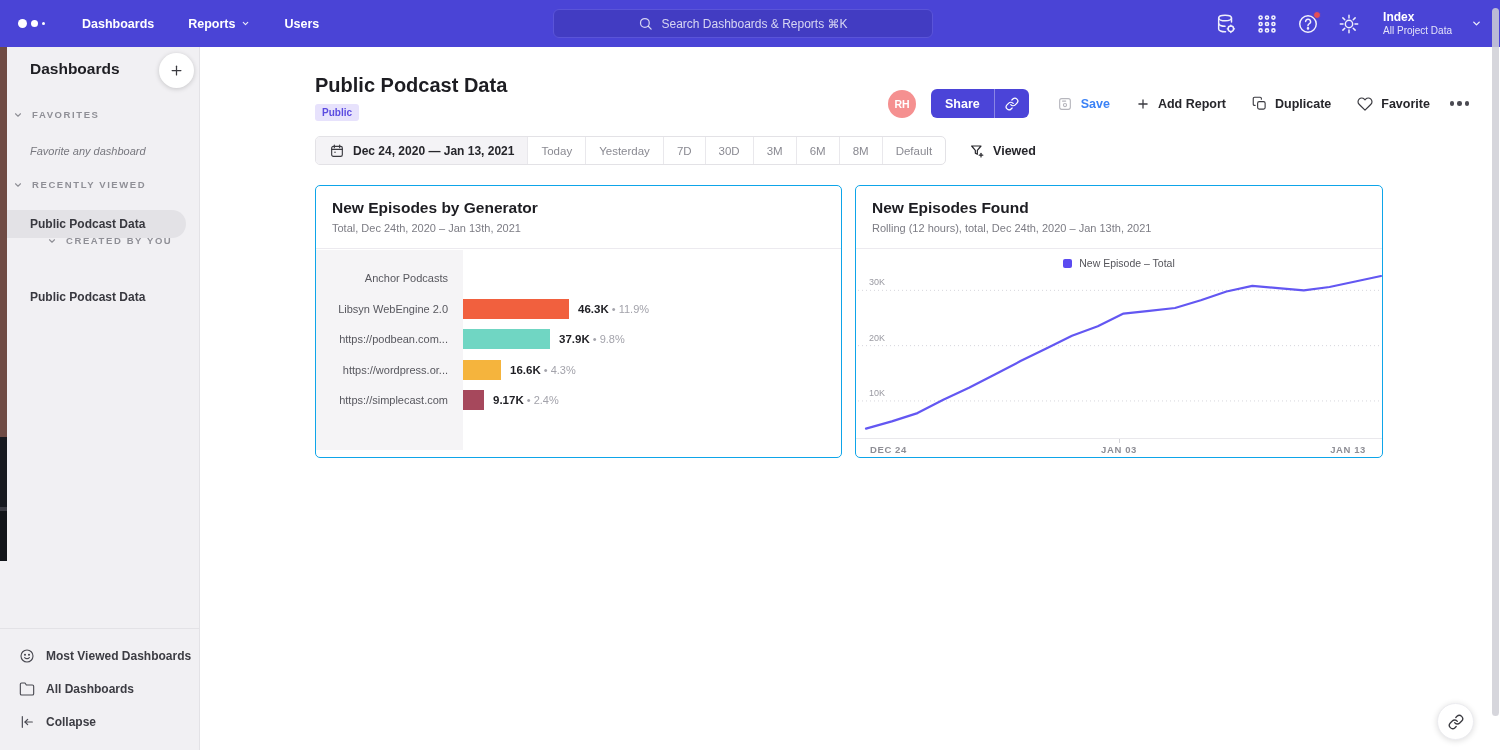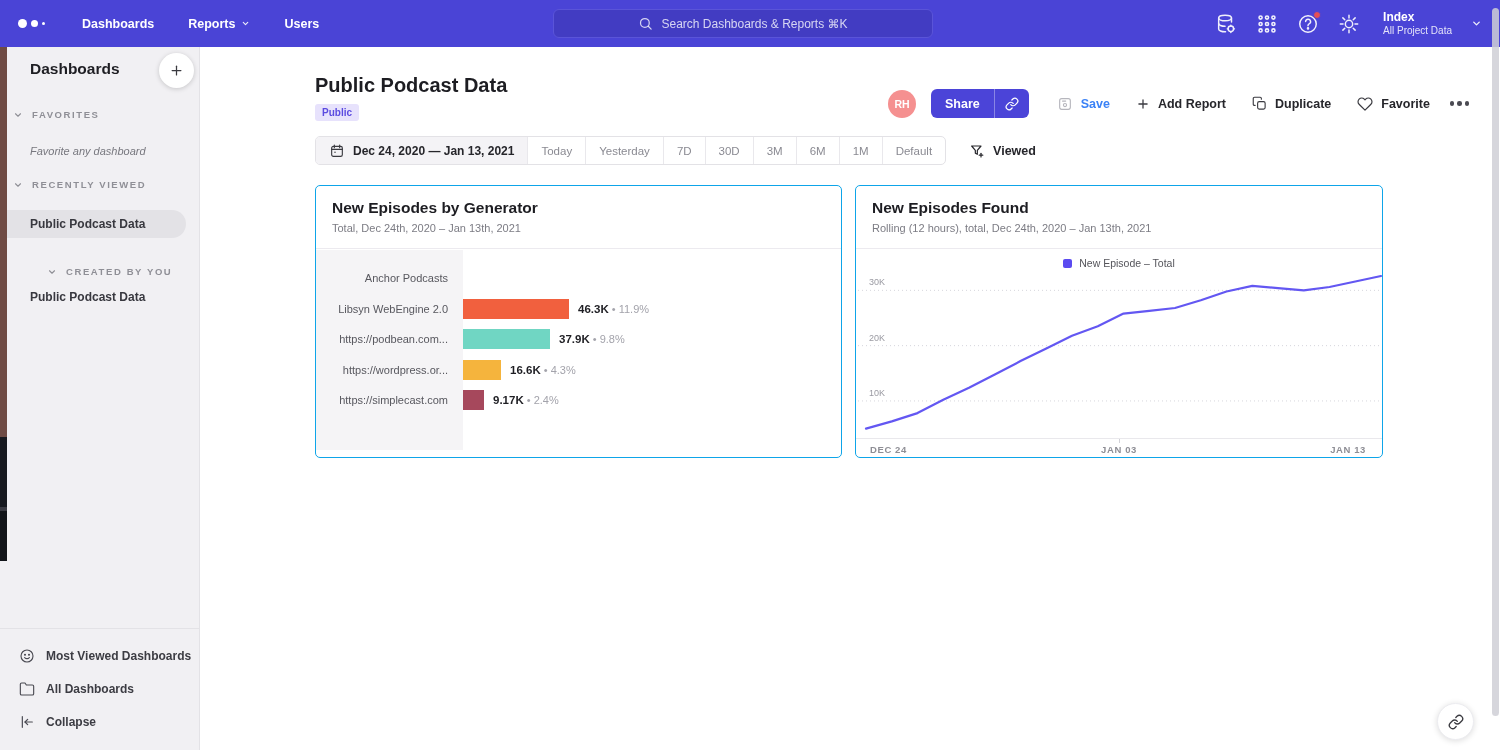--- a/index.html
+++ b/index.html
@@ -198,21 +198,21 @@
   <div class="sb-section" style="top:132px;">
     <svg width="10" height="10" viewBox="0 0 24 24" fill="none" stroke="currentColor" stroke-width="2.6" stroke-linecap="round" stroke-linejoin="round">
         <polyline points="6 9 12 15 18 9"></polyline>
       </svg>
     <span class="sec-label">RECENTLY VIEWED</span>
   </div>
   <div class="sb-item selected" style="top:163px;">
     <span>Public Podcast Data</span>
   </div>
 
-  <div class="sb-section" style="top:219px;padding-left:47px;">
+  <div class="sb-section" style="top:188px;padding-left:47px;">
     <svg width="10" height="10" viewBox="0 0 24 24" fill="none" stroke="currentColor" stroke-width="2.6" stroke-linecap="round" stroke-linejoin="round">
         <polyline points="6 9 12 15 18 9"></polyline>
       </svg>
     <span class="sec-label">CREATED BY YOU</span>
   </div>
   <div class="sb-item" style="top:236px;">
     <span>Public Podcast Data</span>
   </div>
 
   <div class="sb-footer">
@@ -308,21 +308,21 @@
         </svg>
       <span>Dec 24, 2020 — Jan 13, 2021</span>
     </div>
 
   <div class="range-seg">Today</div>
       <div class="range-seg">Yesterday</div>
       <div class="range-seg">7D</div>
       <div class="range-seg">30D</div>
       <div class="range-seg">3M</div>
       <div class="range-seg">6M</div>
-      <div class="range-seg">1M</div>
+      <div class="range-seg">8M</div>
       <div class="range-seg">Default</div>
     </div>
   <div class="filter-btn">
     <svg width="16" height="16" viewBox="0 0 24 24" fill="none" stroke="currentColor" stroke-width="1.8" stroke-linecap="round" stroke-linejoin="round">
         <path d="M4 4.5h14l-5.5 6.5v6l-3-1.5v-4.5L4 4.5z"></path>
         <line x1="18" y1="15.5" x2="18" y2="21"></line>
         <line x1="15.3" y1="18.2" x2="20.7" y2="18.2"></line>
       </svg>
     <span>Viewed</span>
   </div>

